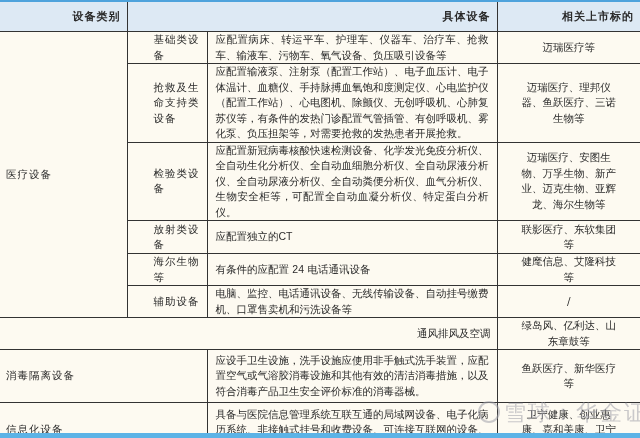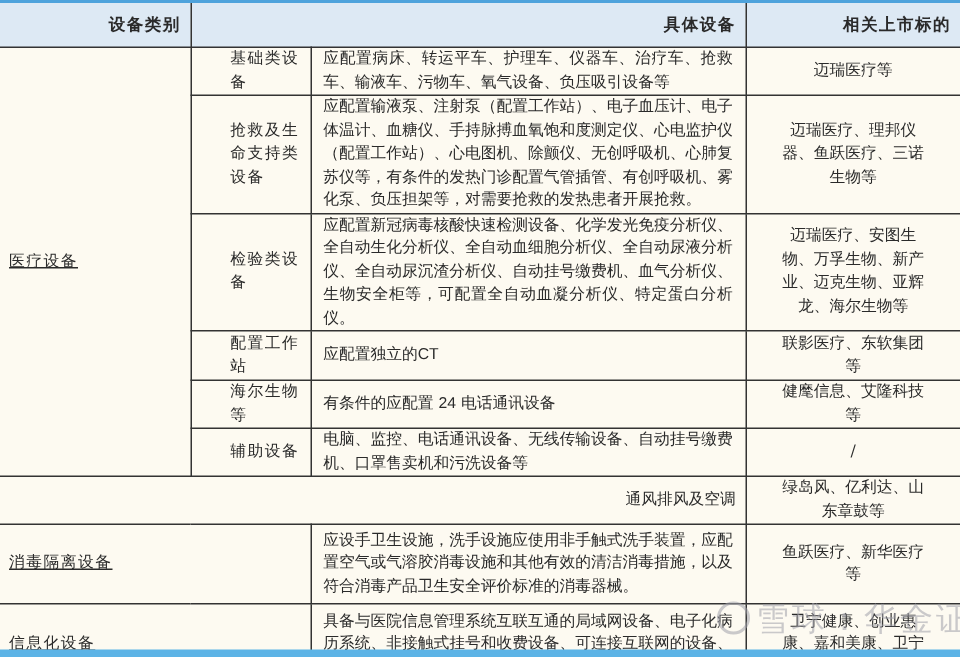--- a/index.html
+++ b/index.html
@@ -31,21 +31,21 @@
   thead th {
     background: #dde9f4;
     height: 29px;
     font-weight: bold;
     font-size: 11px;
     letter-spacing: 1px;
     text-align: right;
     border-top: none;
   }
   th.cat-head { border-right: 1px solid #333; }
-  .cat { text-align: left; padding-left: 6px; letter-spacing: 1px; text-decoration: underline; }
+  .cat { text-align: left; padding-left: 6px; letter-spacing: 1px; }
   .sub { text-align: left; padding-left: 26px; letter-spacing: 1px; }
   .desc { text-align: justify; padding-left: 8px; padding-right: 8px; }
   .center-text { text-align: right; }
   .tg { text-align: center; padding: 0 24px; }
   .sans { font-family: "Liberation Sans", "DejaVu Sans", sans-serif; }
   .watermark {
     position: absolute; left: 478px; top: 398px;
     font-family: "DejaVu Sans", sans-serif;
     font-size: 22px; color: rgba(160,160,170,0.55);
     letter-spacing: 2px; pointer-events: none; white-space: nowrap;
@@ -83,25 +83,25 @@
       <td class="desc">应配置病床、转运平车、护理车、仪器车、治疗车、抢救车、输液车、污物车、氧气设备、负压吸引设备等</td>
       <td class="tg">迈瑞医疗等</td>
     </tr>
     <tr style="height:66px">
       <td class="sub">抢救及生命支持类设备</td>
       <td class="desc">应配置输液泵、注射泵（配置工作站）、电子血压计、电子体温计、血糖仪、手持脉搏血氧饱和度测定仪、心电监护仪（配置工作站）、心电图机、除颤仪、无创呼吸机、心肺复苏仪等，有条件的发热门诊配置气管插管、有创呼吸机、雾化泵、负压担架等，对需要抢救的发热患者开展抢救。</td>
       <td class="tg">迈瑞医疗、理邦仪器、鱼跃医疗、三诺生物等</td>
     </tr>
     <tr style="height:67px">
       <td class="sub">检验类设备</td>
-      <td class="desc">应配置新冠病毒核酸快速检测设备、化学发光免疫分析仪、全自动生化分析仪、全自动血细胞分析仪、全自动尿液分析仪、全自动尿沉渣分析仪、自动挂号缴费机、血气分析仪、生物安全柜等，可配置全自动血凝分析仪、特定蛋白分析仪。</td>
+      <td class="desc">应配置新冠病毒核酸快速检测设备、化学发光免疫分析仪、全自动生化分析仪、全自动血细胞分析仪、全自动尿液分析仪、全自动尿液分析仪、全自动粪便分析仪、血气分析仪、生物安全柜等，可配置全自动血凝分析仪、特定蛋白分析仪。</td>
       <td class="tg">迈瑞医疗、安图生物、万孚生物、新产业、迈克生物、亚辉龙、海尔生物等</td>
     </tr>
     <tr style="height:33px">
-      <td class="sub">配置工作站</td>
+      <td class="sub">放射类设备</td>
       <td class="desc"><span>应配置独立的</span><span class="sans">CT</span></td>
       <td class="tg">联影医疗、东软集团等</td>
     </tr>
     <tr style="height:32px">
       <td class="sub">海尔生物等</td>
       <td class="desc"><span>有条件的应配置</span> <span class="sans">24</span> <span>电话通讯设备</span></td>
       <td class="tg">健麾信息、艾隆科技等</td>
     </tr>
     <tr style="height:32px">
       <td class="sub">辅助设备</td>

